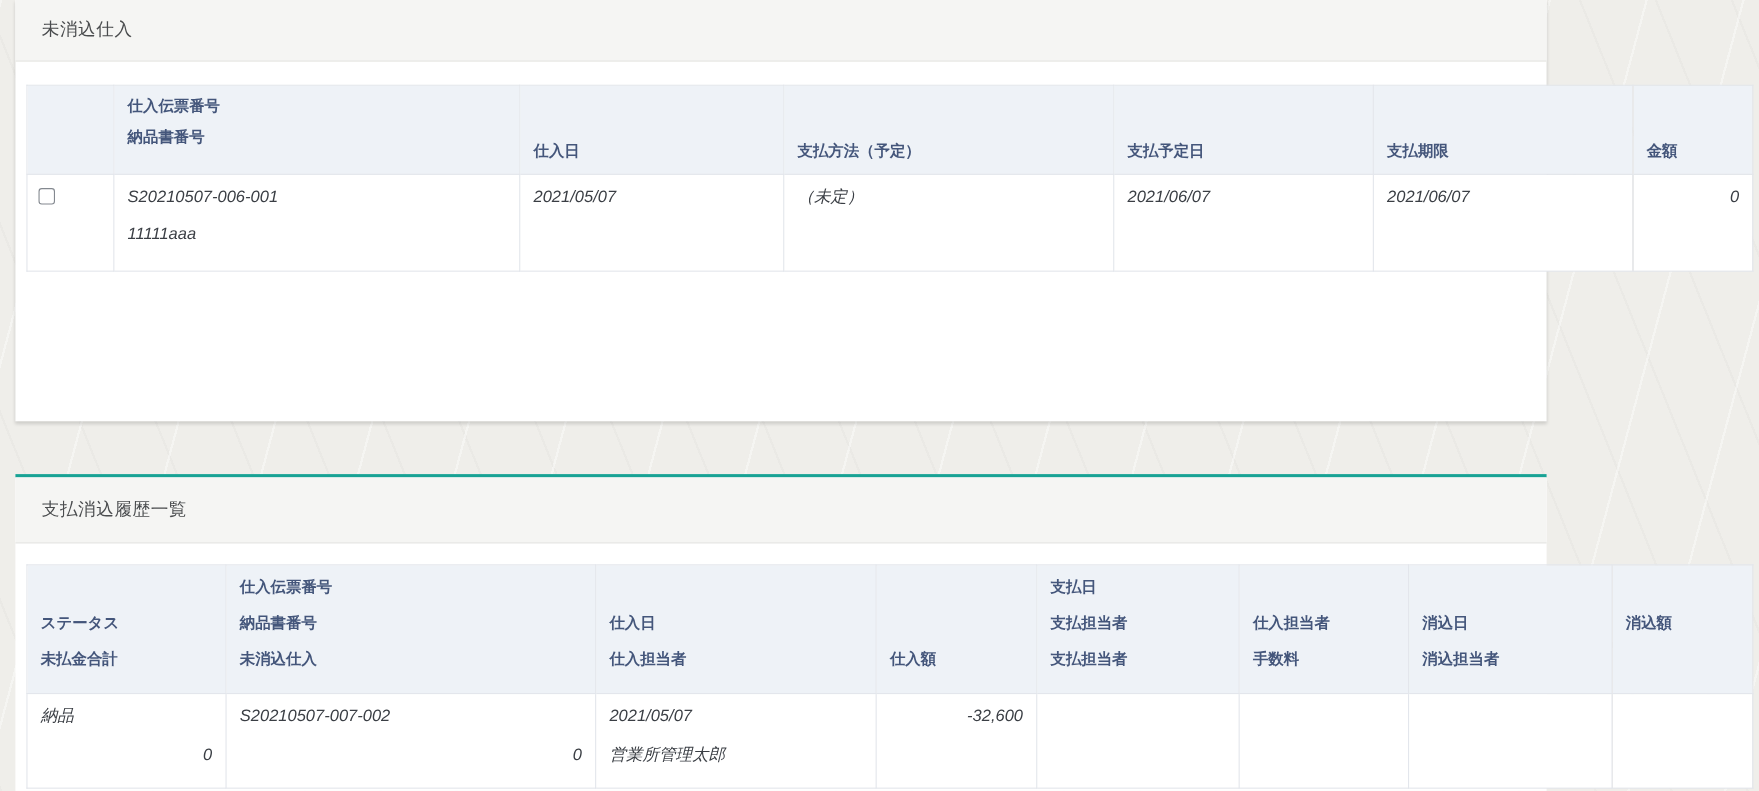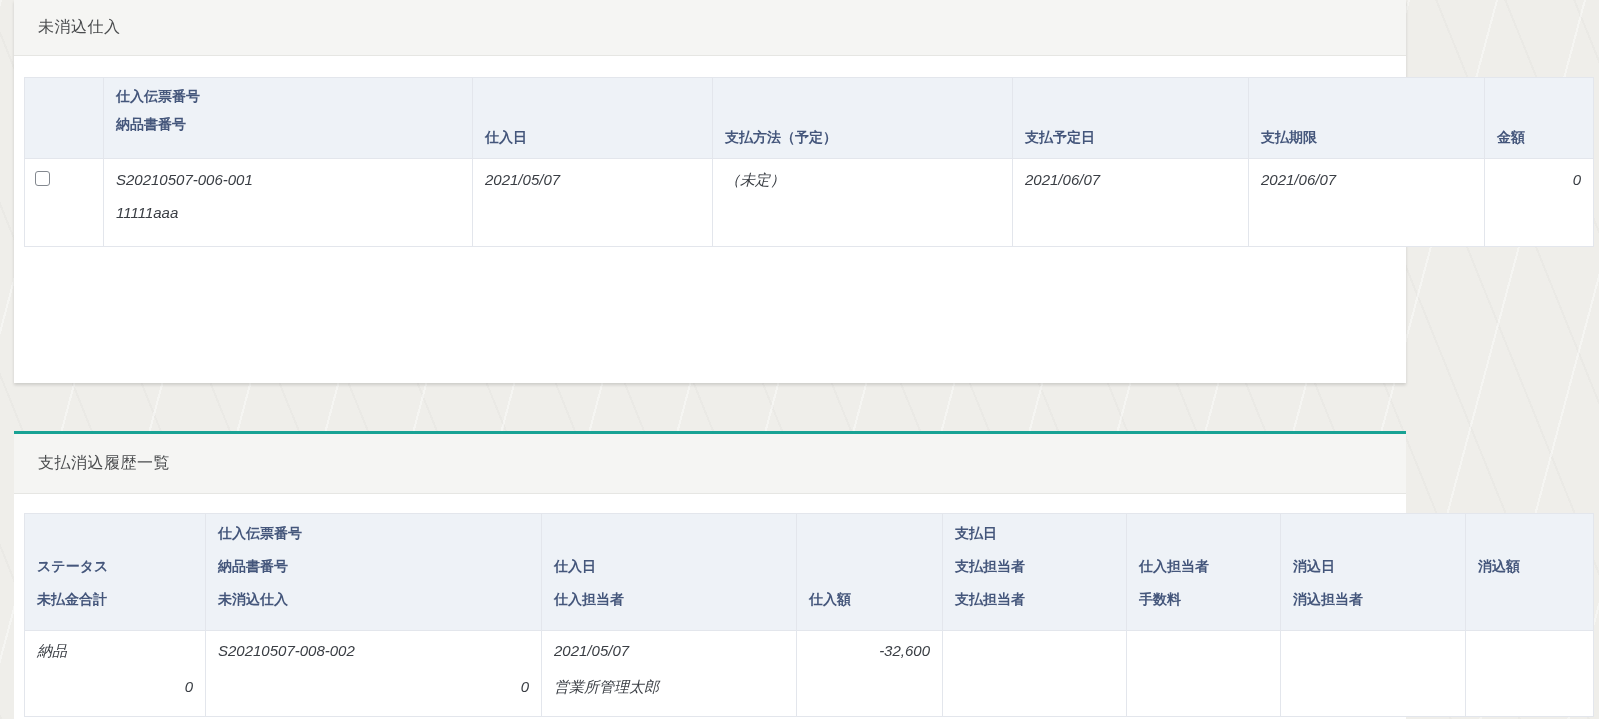--- a/index.html
+++ b/index.html
@@ -183,21 +183,21 @@
         </th>
       </tr>
     </thead>
     <tbody>
       <tr>
         <td>
           <div class="ln">納品</div>
           <div class="ln num">0</div>
         </td>
         <td>
-          <div class="ln">S20210507-008-002</div>
+          <div class="ln">S20210507-007-002</div>
           <div class="ln num">0</div>
         </td>
         <td>
           <div class="ln">2021/05/07</div>
           <div class="ln">営業所管理太郎</div>
         </td>
         <td>
           <div class="ln num">-32,600</div>
         </td>
         <td>

